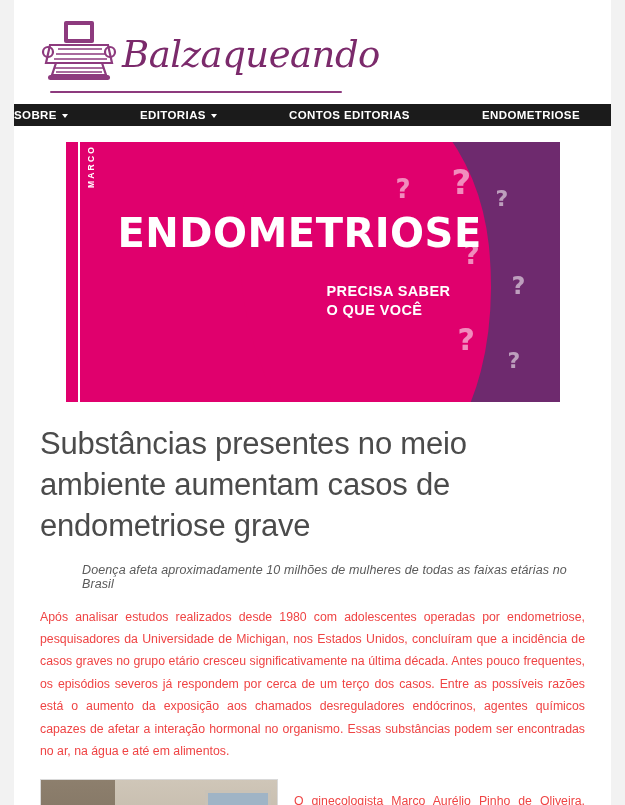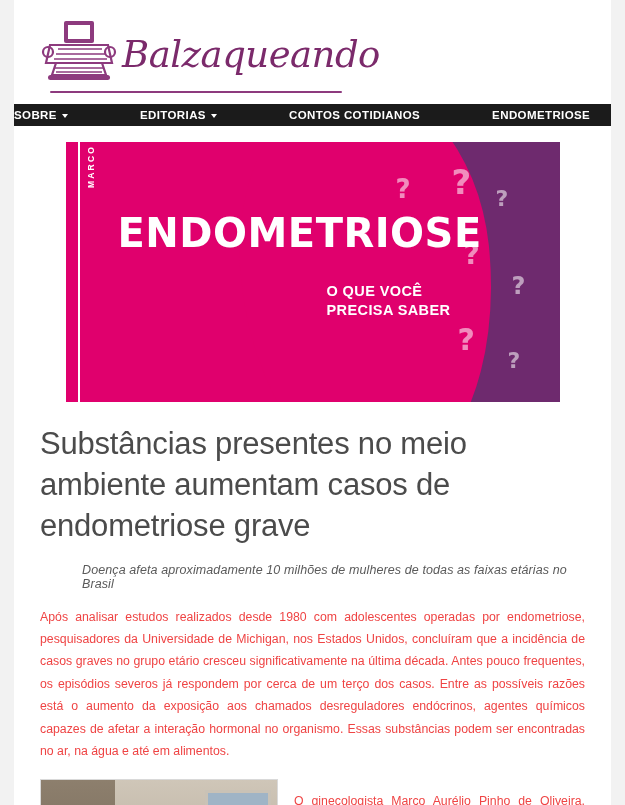--- a/index.html
+++ b/index.html
@@ -270,21 +270,21 @@
     <nav class="nav-bar">
       <div class="nav-item">
         <span>SOBRE</span>
         <span class="caret"></span>
       </div>
       <div class="nav-item">
         <span>EDITORIAS</span>
         <span class="caret"></span>
       </div>
       <div class="nav-item">
-        <span>CONTOS COTIDIANOS</span>
+        <span>CONTOS EDITORIAS</span>
       </div>
       <div class="nav-item">
         <span>ENDOMETRIOSE</span>
       </div>
       <div class="nav-item">
         <span>CONTATOS</span>
       </div>
       <div class="nav-item">
         <span>ANUNCIE</span>
       </div>
@@ -297,22 +297,22 @@
         <div class="hero-curve"></div>
         <div class="hero-left-strip"></div>
 
         <div class="hero-spine-text">MARCO AURÉLIO PINHO DE OLIVEIRA</div>
 
         <div class="hero-title">
           <div>ENDOMETRIOSE</div>
         </div>
 
         <div class="hero-sub">
+          <div>PRECISA SABER</div>
           <div>O QUE VOCÊ</div>
-          <div>PRECISA SABER</div>
         </div>
 
         <span class="qmark" style="left:330px; top:32px; font-size:26px;">?</span>
         <span class="qmark" style="left:386px; top:20px; font-size:34px;">?</span>
         <span class="qmark" style="left:430px; top:44px; font-size:22px;">?</span>
         <span class="qmark" style="left:398px; top:96px; font-size:28px;">?</span>
         <span class="qmark" style="left:446px; top:130px; font-size:24px;">?</span>
         <span class="qmark" style="left:392px; top:180px; font-size:30px;">?</span>
         <span class="qmark" style="left:442px; top:206px; font-size:22px;">?</span>
       </div>

